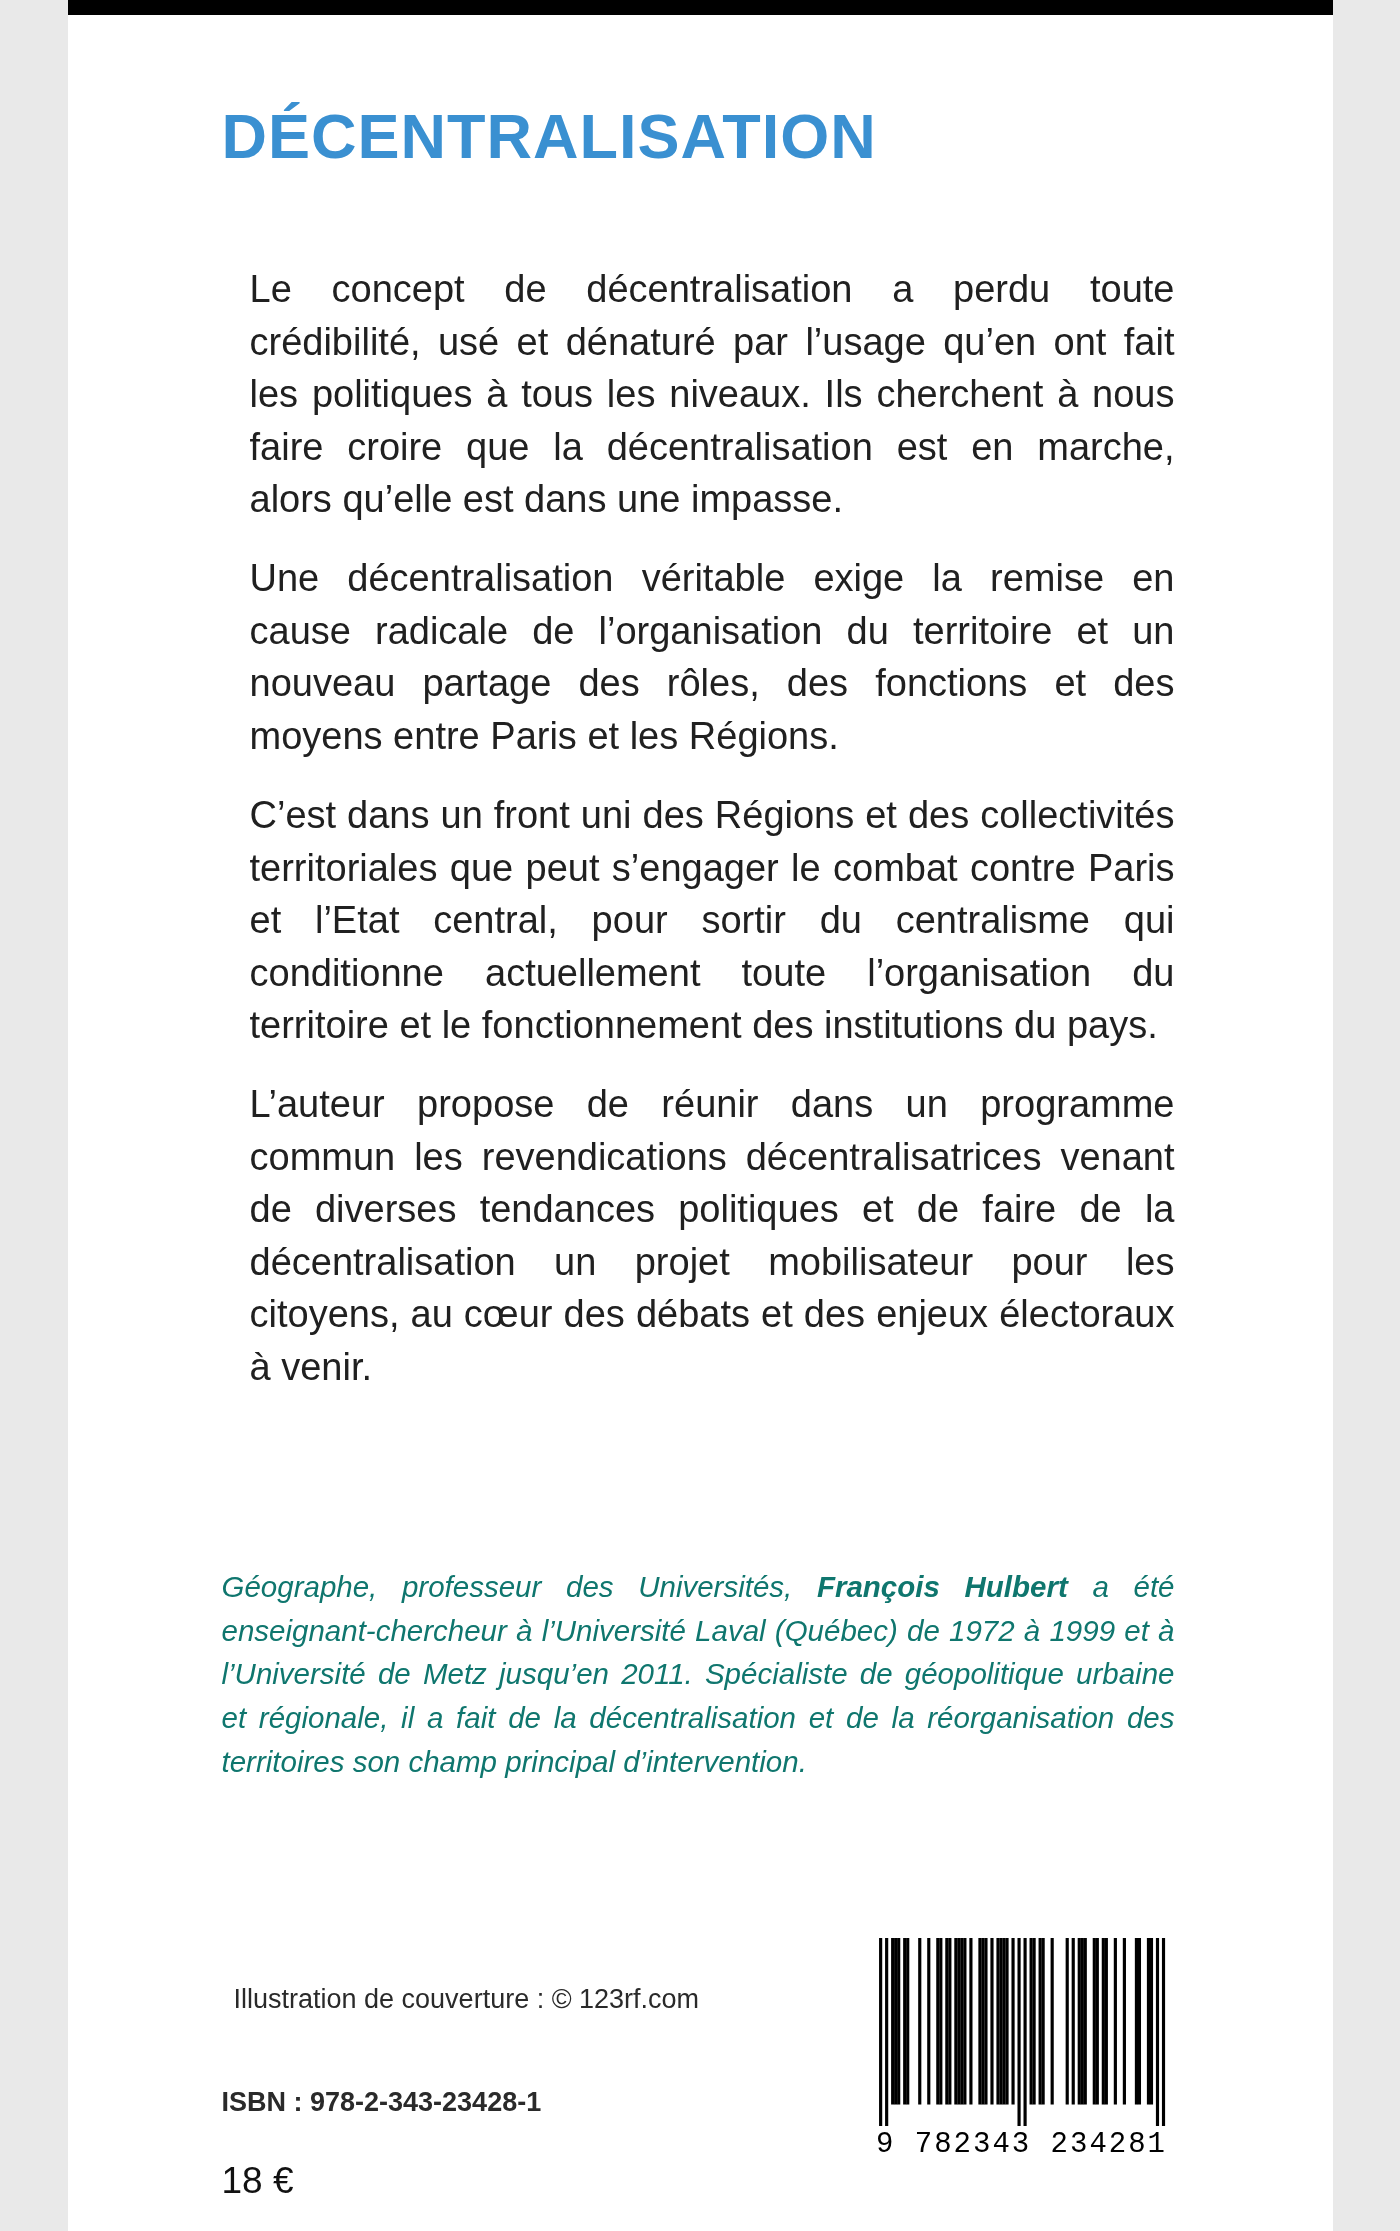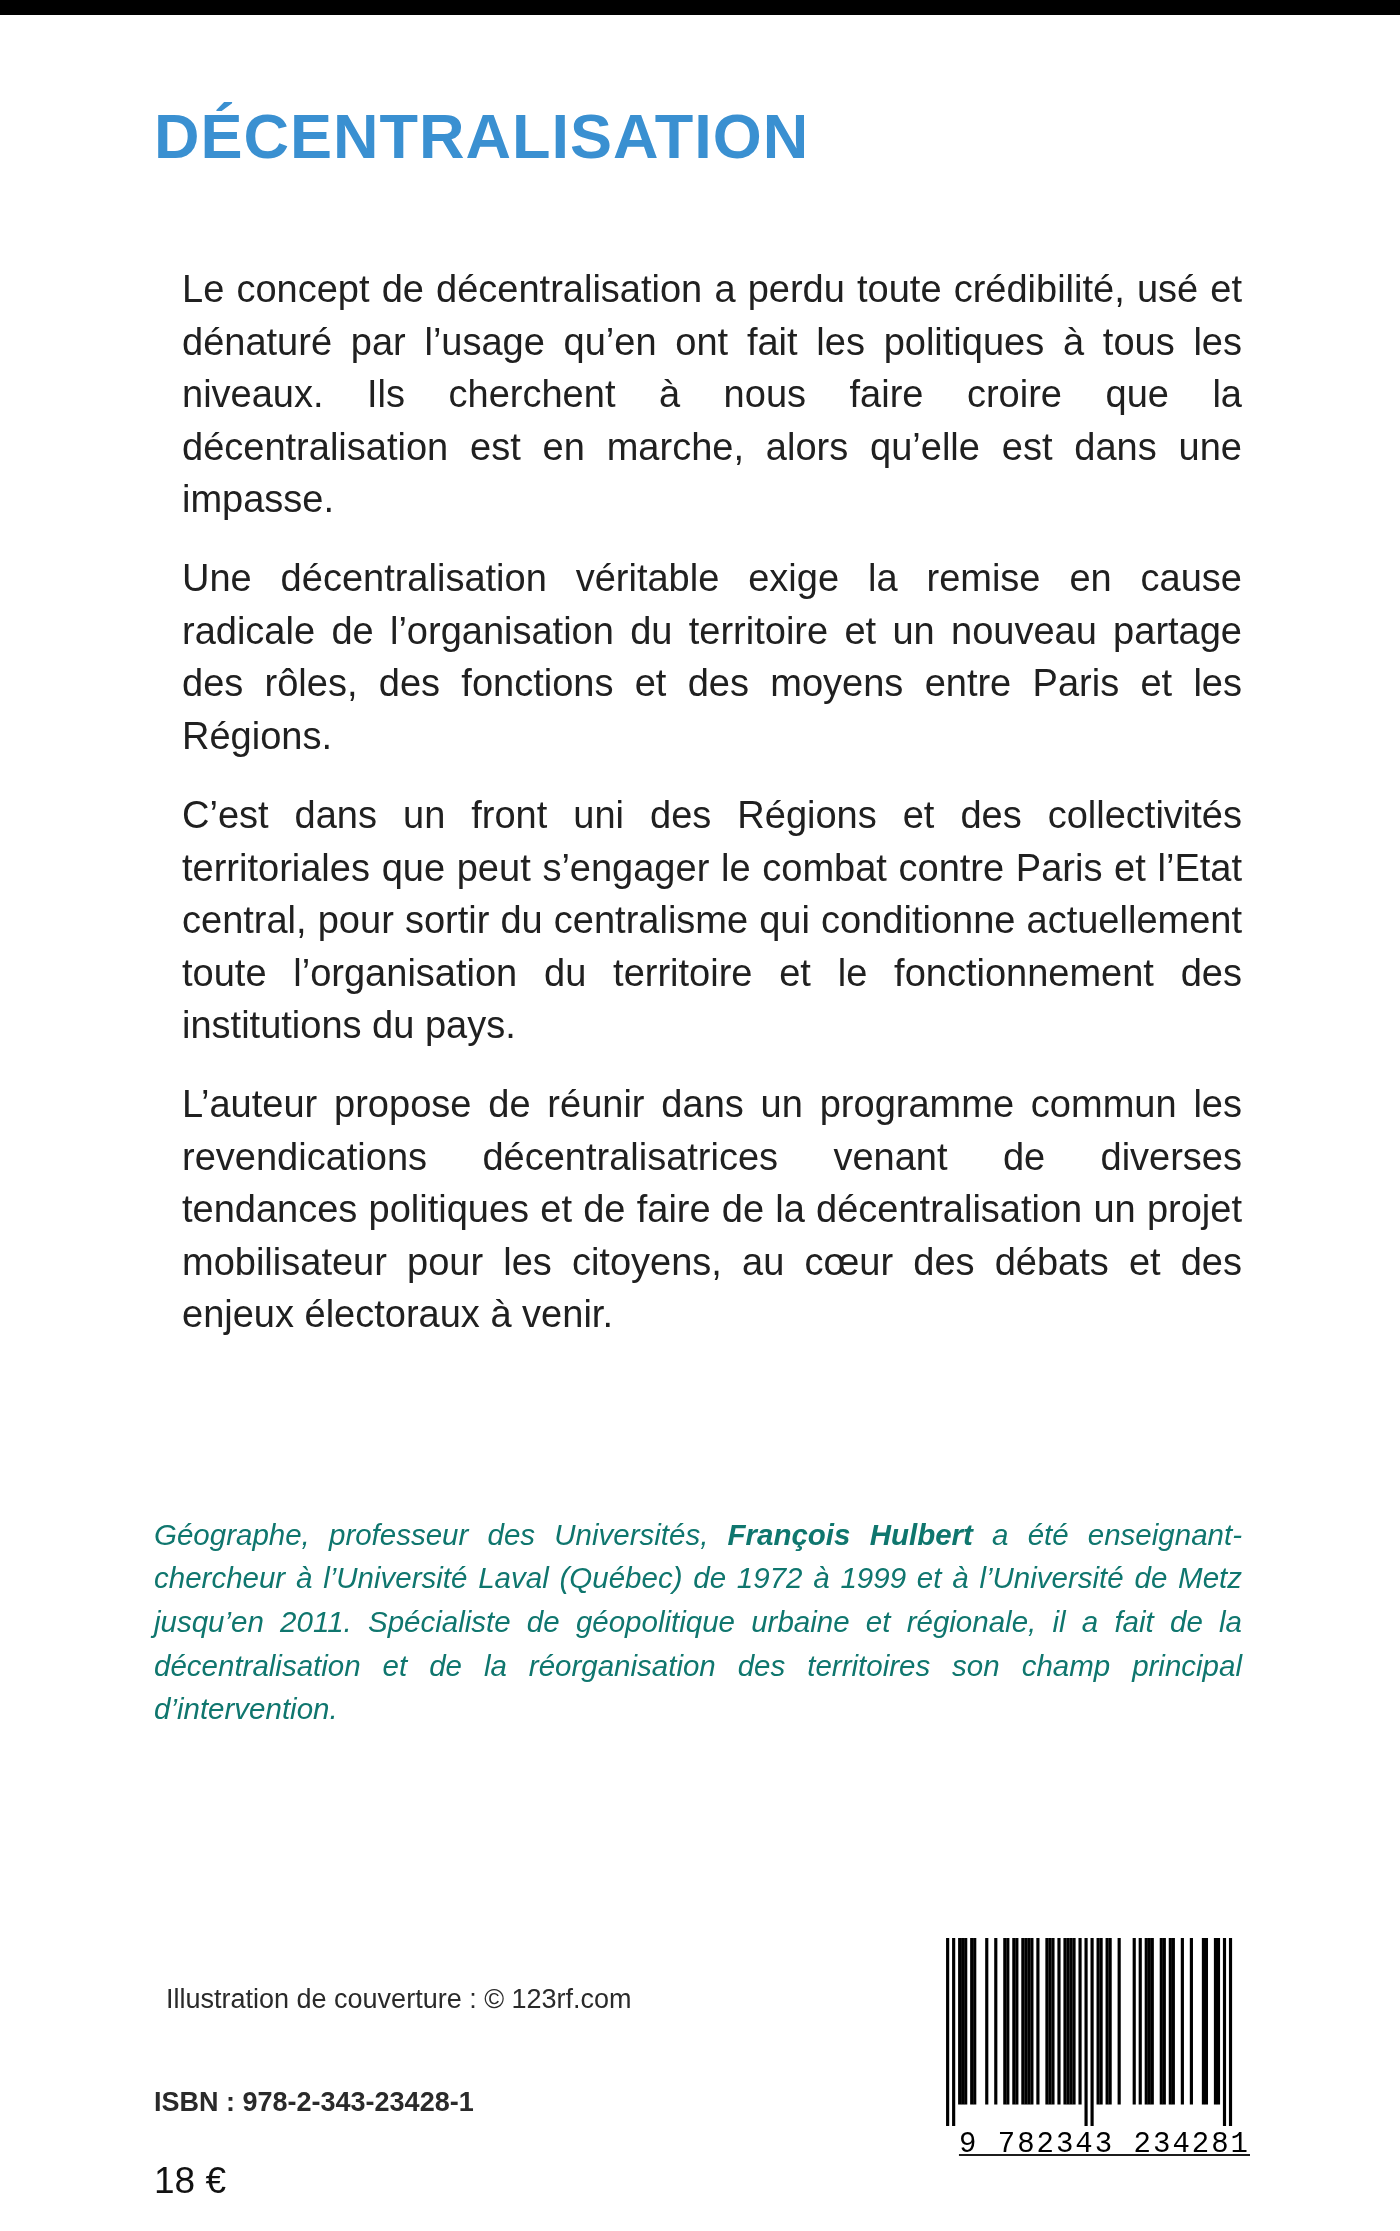--- a/index.html
+++ b/index.html
@@ -2,21 +2,21 @@
 <html><head>
 <meta charset="utf-8">
 <style>
   html, body {
     margin: 0;
     padding: 0;
     background: #e9e9e9;
   }
   .page {
     position: relative;
-    width: 1400px;
+    width: 1265px;
     height: 2231px;
     margin: 0 auto;
     background: #ffffff;
     font-family: "Liberation Sans", "DejaVu Sans", sans-serif;
     color: #1c1c1c;
     overflow: hidden;
   }
   .top-bar {
     position: absolute;
     top: 0; left: 0; right: 0;
@@ -90,22 +90,21 @@
     margin: 72px 0 0 0;
     font-weight: bold;
   }
   .price {
     font-size: 37px;
     color: #111111;
     margin: 42px 0 0 0;
   }
   .barcode {
     width: 322px;
-    text-align: right;
-    text-decoration: underline;
+    text-align: center;
   }
   .barcode svg {
     display: block;
     width: 322px;
     height: 188px;
   }
   .barcode-digits {
     font-family: "Liberation Mono", "DejaVu Sans Mono", monospace;
     font-size: 29px;
     letter-spacing: 2px;

